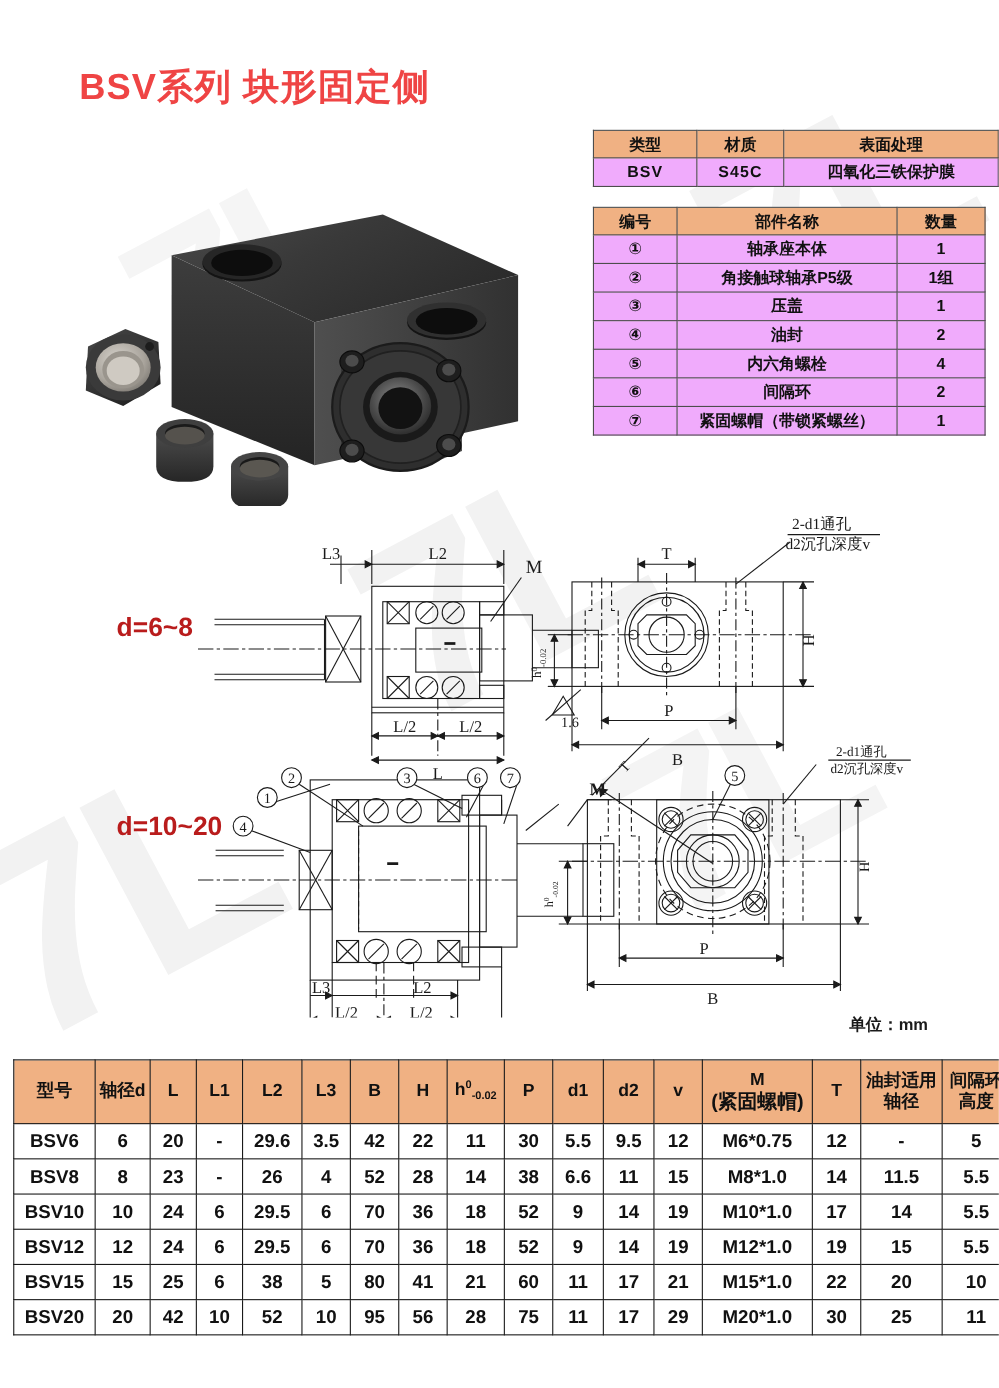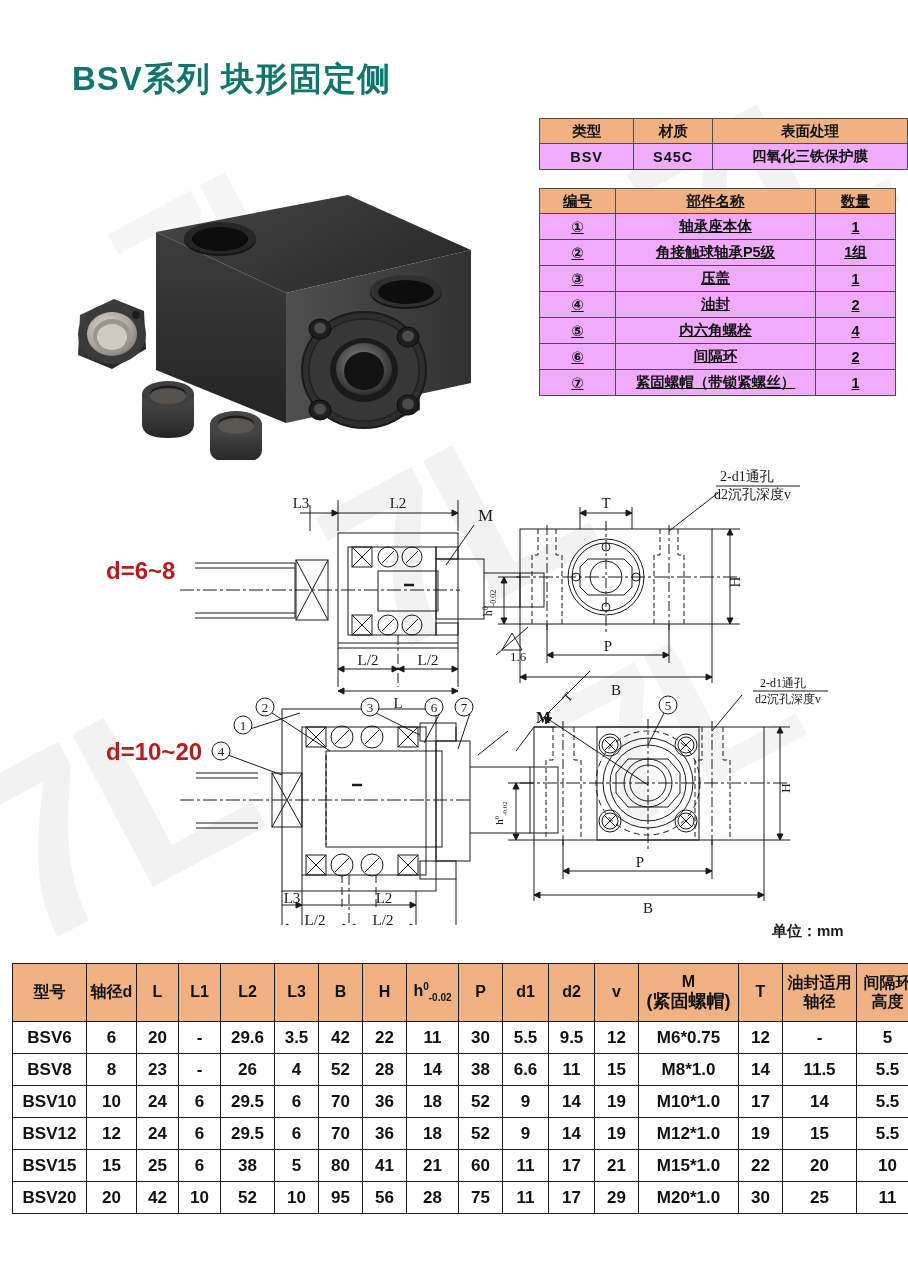--- a/index.html
+++ b/index.html
@@ -38,21 +38,21 @@
   .wm3 { left: 640px; top: 80px;  font-size: 220px; }
   .wm4 { left: 120px; top: 150px; font-size: 200px; color:#f5f5f5; }
   .wm5 { left: 560px; top: 620px; font-size: 210px; color:#f4f4f4; }
 
   
   .page-title {
     position: absolute;
     left: 72px; top: 57px;
     font-size: 33px;
     font-weight: 700;
-    color: #0f766e;
+    color: #ef4444;
     letter-spacing: 1px;
     z-index: 3;
     white-space: nowrap;
   }
 
   
   .photo-area {
     position: absolute;
     left: 48px; top: 165px;
     width: 430px; height: 295px;
@@ -88,21 +88,20 @@
     position: absolute;
     left: 539px; top: 118px;
     z-index: 3;
   }
   .material-table td.mono { font-family: "Liberation Sans", sans-serif; letter-spacing: 1px; }
 
   .parts-table {
     position: absolute;
     left: 539px; top: 188px;
     z-index: 3;
-    text-decoration: underline;
   }
   .parts-table td { height: 28px; }
 
   
   .drawings {
     position: absolute;
     left: 0; top: 455px;
     width: 908px; height: 470px;
     z-index: 2;
   }

